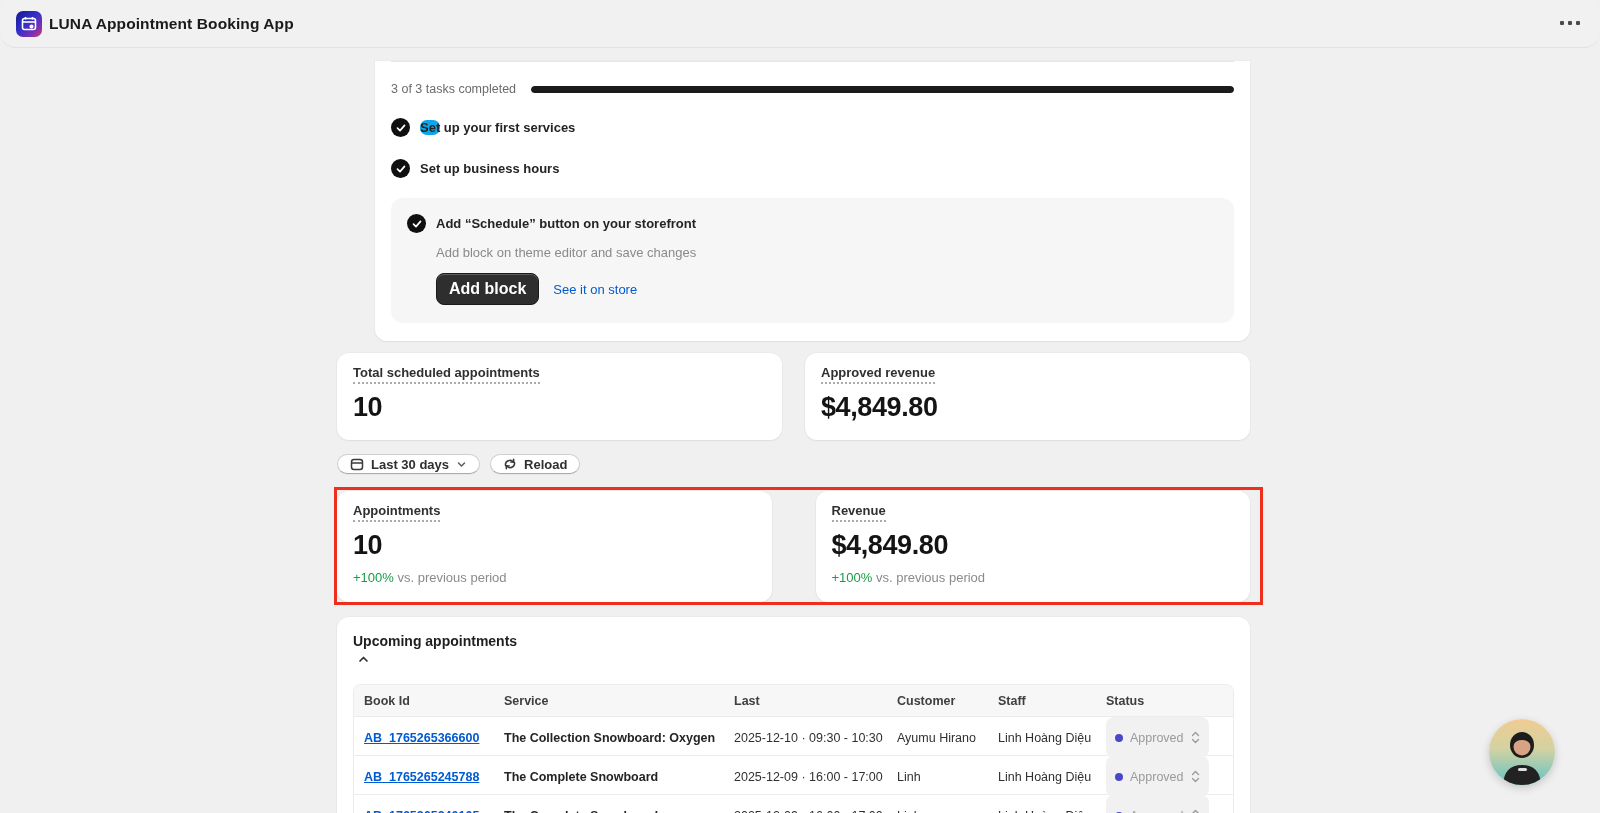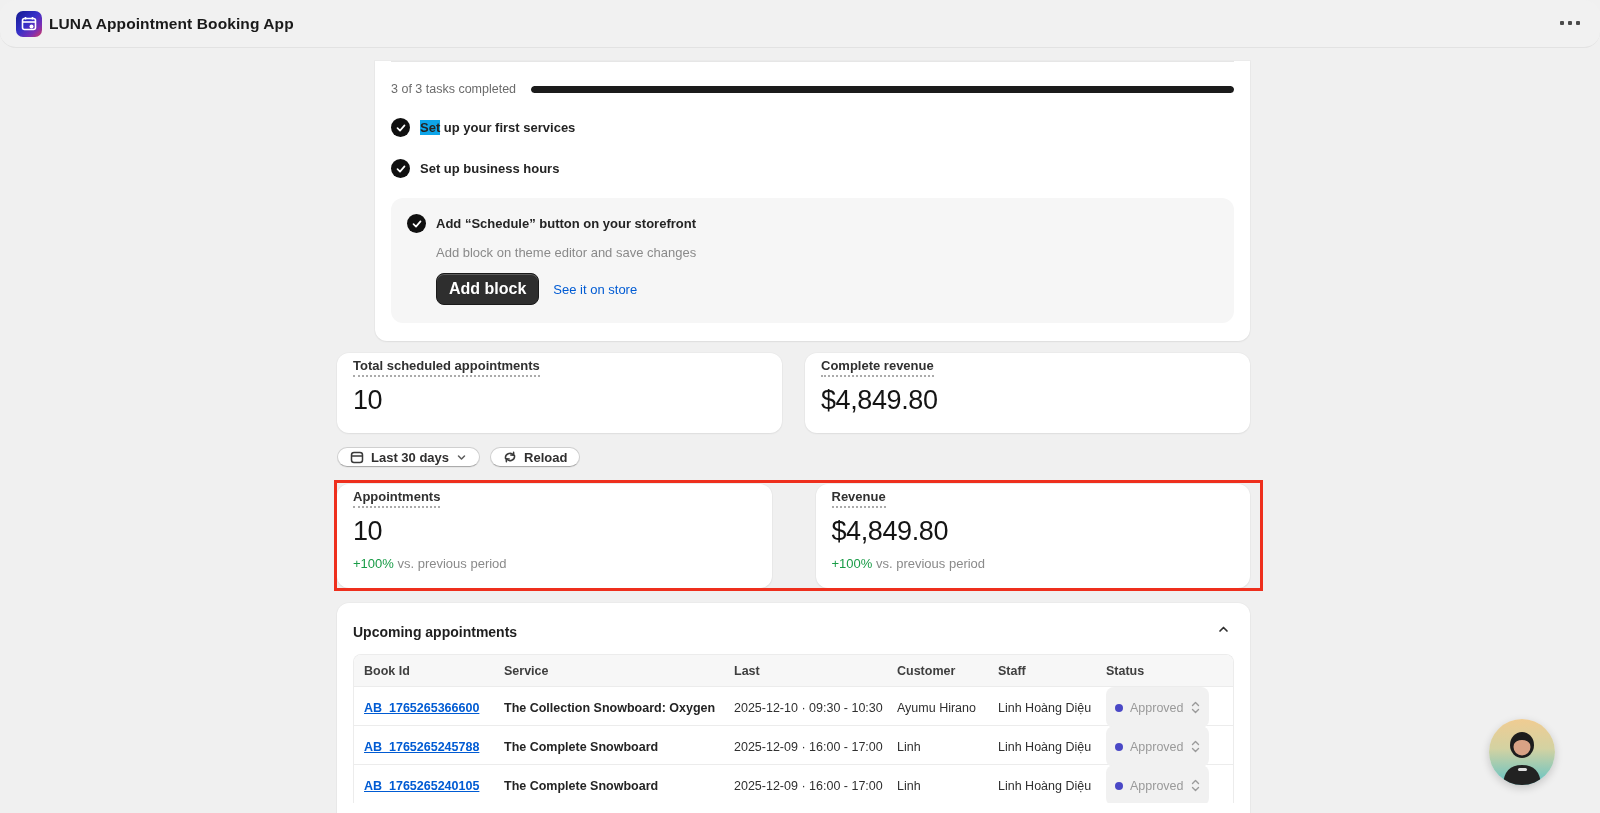--- a/index.html
+++ b/index.html
@@ -37,40 +37,40 @@
   .progress-row { display:flex; align-items:center; gap:15px; padding-top:20px; }
   .progress-label { font-size:12.5px; color:#6b6b6b; white-space:nowrap; }
   .progress-track { flex:1; height:7px; border-radius:4px; background:#e3e3e3; overflow:hidden; }
   .progress-fill { height:100%; background:#1b1b1b; border-radius:4px; }
   .task { display:flex; align-items:center; gap:10px; margin-top:22px; }
   .check {
     width:19px; height:19px; border-radius:50%; background:#101010; flex:0 0 auto;
     display:flex; align-items:center; justify-content:center;
   }
   .task-label { font-size:13px; font-weight:700; color:#242424; }
-  .hl { background:#0ea5e9; }
+  .hl { background:#0ea5e9;border-radius:7px; }
   .task-panel { background:#f6f6f6; border-radius:12px; margin-top:20px; padding:16px; }
   .task-panel .task { margin-top:0; }
   .panel-desc { font-size:13px; color:#8a8a8a; margin:12px 0 0 29px; }
   .panel-actions { display:flex; align-items:center; gap:14px; margin:13px 0 2px 29px; }
   .btn-dark {
     background:#2e2e2e; color:#fff; font-size:16px; font-weight:700;
     font-family:inherit; border:1px solid #1a1a1a; border-radius:8px; padding:6px 12px;
     box-shadow:inset 0 1px 0 rgba(255,255,255,.22); cursor:pointer;
   }
   .text-link { color:#005bd3; font-size:13px; text-decoration:none; cursor:pointer; }
 
   
   .metrics-row { display:grid; grid-template-columns:1fr 1fr; gap:23px; margin-top:12px; }
-  .metric-card { padding:3px 16px 17px; }
+  .metric-card { padding:10px 16px 17px; }
   .metric-title {
     display:inline-block; font-size:13px; font-weight:700; color:#303030;
     border-bottom:2px dotted #ababab; padding-bottom:2px; cursor:default;
   }
-  .metric-value { font-size:27px; font-weight:400; color:#141414; letter-spacing:-.4px; margin-top:8px; }
+  .metric-value { font-size:27px; font-weight:700; color:#141414; letter-spacing:-.4px; margin-top:8px; }
   .delta-row { font-size:13px; margin-top:9px; }
   .delta-val { color:#199c47; }
   .delta-suffix { color:#8a8a8a; }
 
   
   .controls { display:flex; gap:10px; margin-top:14px; }
   .btn-light {
     display:inline-flex; align-items:center; gap:7px; height:20px; padding:0 12px;
     background:#fff; border:1px solid #cfcfcf; border-bottom-color:#ababab; border-radius:10px;
     font-family:inherit; font-size:13px; font-weight:700; color:#302f2f; cursor:pointer;
@@ -80,21 +80,21 @@
   
   .period-wrap { position:relative; margin-top:17px; }
   .period-wrap .metrics-row { margin-top:0;gap:44px; }
   .red-outline {
     position:absolute; left:-3px; top:-4px; right:-13px; bottom:-3px;
     border:3px solid #ee2f1d; pointer-events:none;
   }
 
   
   .upcoming-card { margin-top:15px; padding:16px; border-radius:12px 12px 0 0; height:300px; }
-  .upcoming-head { display:flex; align-items:flex-end; justify-content:space-between; }
+  .upcoming-head { display:flex; align-items:flex-start; justify-content:space-between;flex-direction:column; }
   .upcoming-title { font-size:14px; font-weight:700; color:#1f1f1f; }
   .collapse-btn { background:none; border:none; cursor:pointer; padding:4px; display:flex; }
   .table { margin-top:14px; border:1px solid #ececec; border-bottom:none; border-radius:8px 8px 0 0; overflow:hidden; }
   .thead, .trow {
     display:grid; grid-template-columns:140px 230px 163px 101px 108px 1fr;
     align-items:center; padding:0 10px;
   }
   .thead { background:#f7f7f7; height:31px; font-size:12.5px; font-weight:700; color:#3f3f3f; }
   .trow { height:39px; border-top:1px solid #ececec; font-size:12.5px; color:#303030; }
   .book-link { color:#005bd3; font-weight:700; text-decoration:underline; cursor:pointer; }
@@ -180,21 +180,21 @@
       </div>
     </div>
   </section>
 
   <section class="metrics-row">
     <div class="card metric-card">
       <span class="metric-title">Total scheduled appointments</span>
       <div class="metric-value">10</div>
     </div>
     <div class="card metric-card">
-      <span class="metric-title">Complete revenue</span>
+      <span class="metric-title">Approved revenue</span>
       <div class="metric-value">$4,849.80</div>
     </div>
   </section>
 
   <div class="controls">
     <button class="btn-light">
       <span style="display:flex">
         <svg width="14" height="14" viewBox="0 0 14 14" fill="none">
           <rect x="1.5" y="2.5" width="11" height="10" rx="2.5" stroke="#3a3a3a" stroke-width="1.5"></rect>
           <line x1="1.5" y1="6" x2="12.5" y2="6" stroke="#3a3a3a" stroke-width="1.5"></line>

